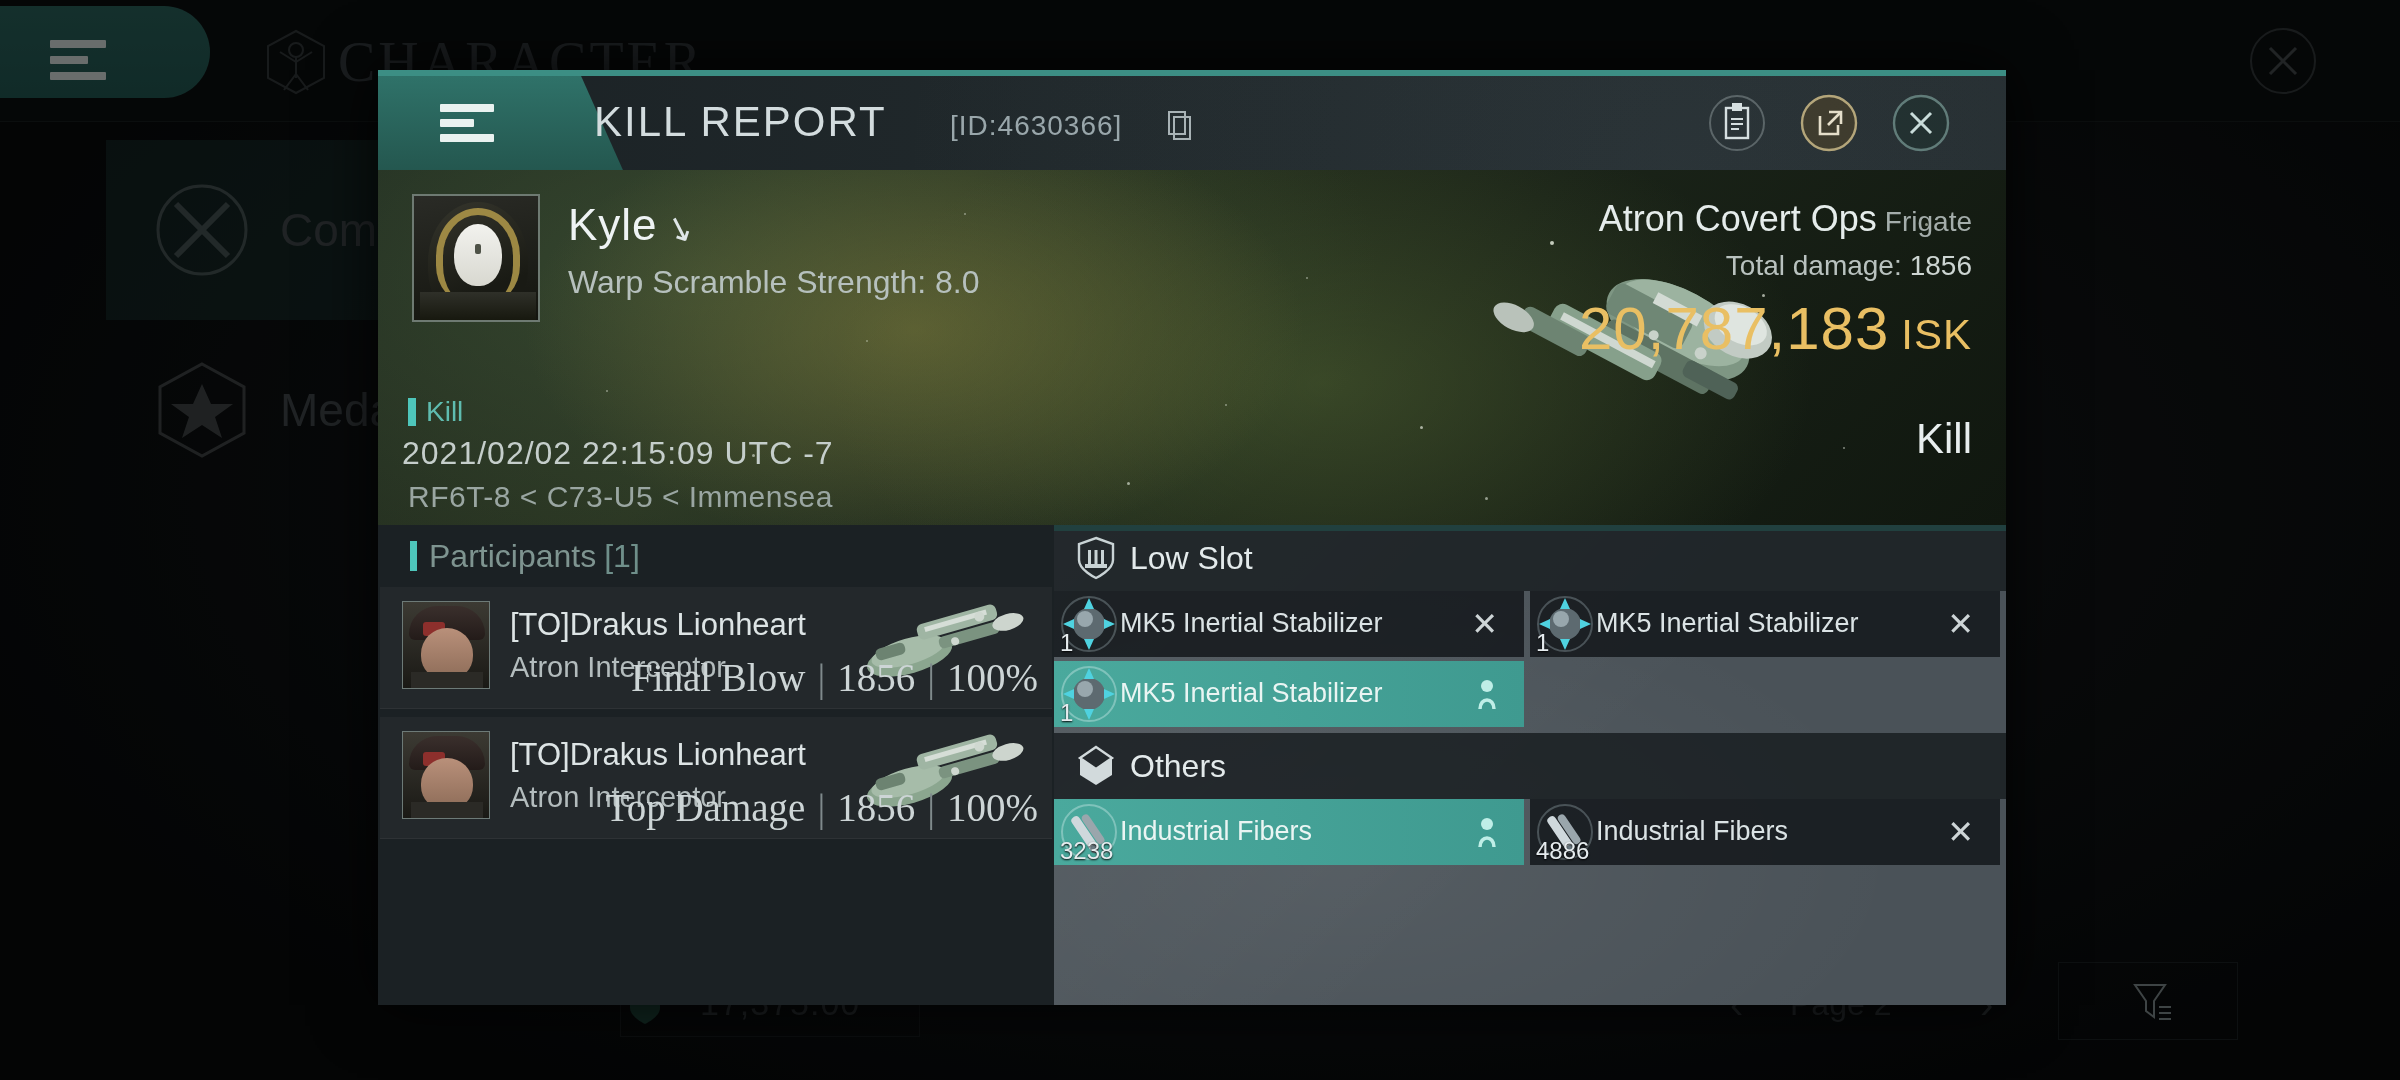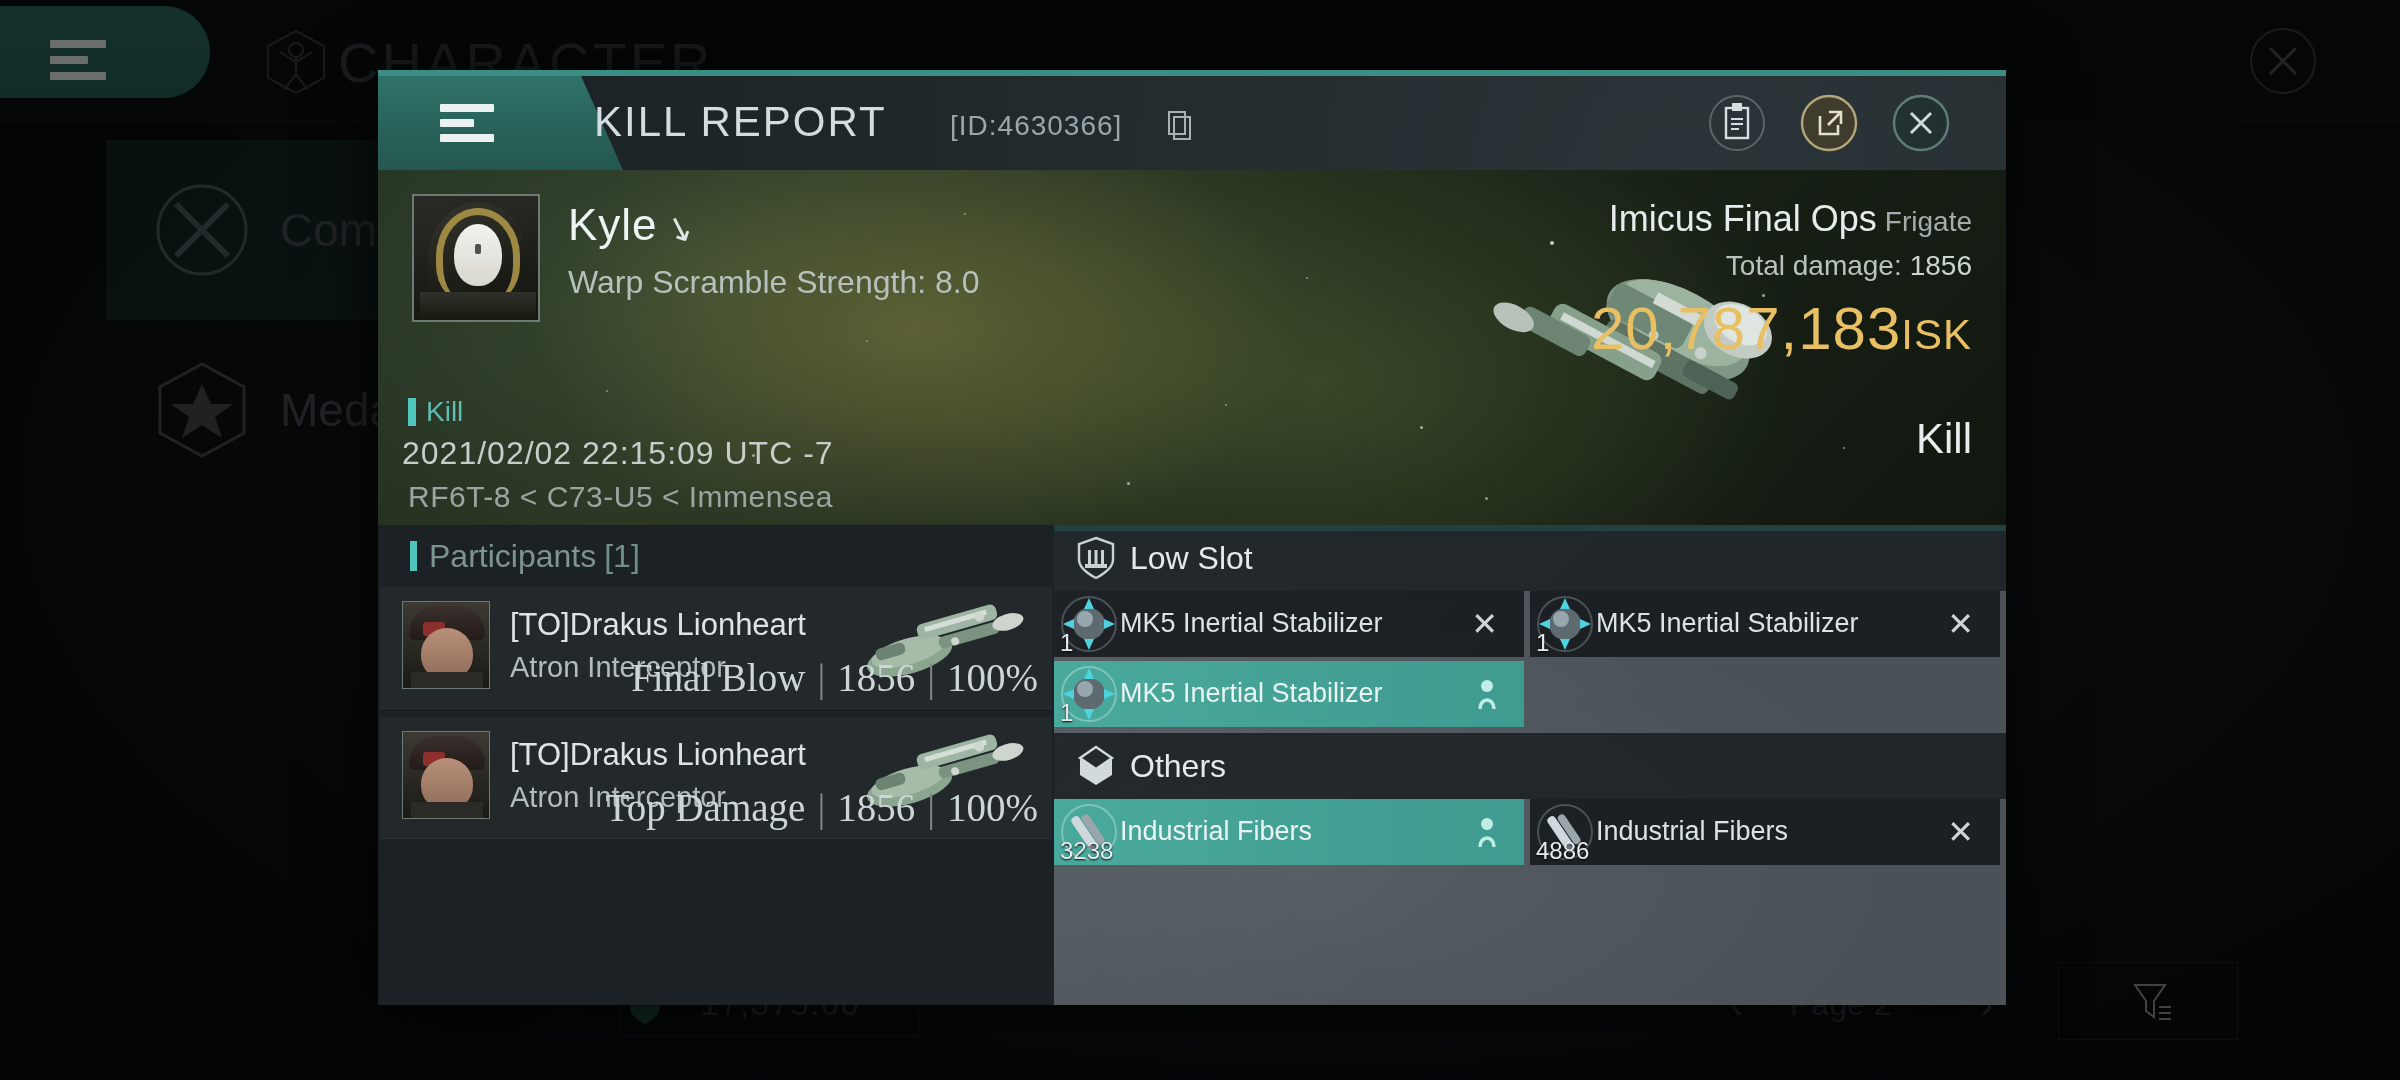--- a/index.html
+++ b/index.html
@@ -15,21 +15,21 @@
   .bg-tab { position:absolute; left:-90px; top:6px; width:300px; height:92px; border-radius:46px;
             background:linear-gradient(180deg,#2e6a63 0%,#256059 100%); }
   .bg-tab-hamb { position:absolute; left:140px; top:34px; width:56px; height:40px; }
   .bg-tab-hamb i { display:block; height:8px; background:#e8f1ef; margin-bottom:8px; border-radius:1px;}
   .bg-tab-hamb i:nth-child(1){ width:56px; }
   .bg-tab-hamb i:nth-child(2){ width:38px; }
   .bg-tab-hamb i:nth-child(3){ width:56px; }
 
   .bg-char-icon { position:absolute; left:262px; top:28px; width:68px; height:68px; opacity:.30; }
   .bg-char-title { position:absolute; left:338px; top:30px; font-size:56px; letter-spacing:3px;
-                   color:#3a4245; font-family:Liberation Sans, sans-serif; font-weight:300; }
+                   color:#3a4245; font-family:Liberation Serif, serif; font-weight:300; }
 
   .bg-close { position:absolute; right:78px; top:22px; width:78px; height:78px; opacity:.32; }
 
   .bg-sidebar { position:absolute; left:106px; top:140px; width:470px; height:560px; }
   .bg-side-item { position:relative; height:180px; display:flex; align-items:center; background:#12161800; }
   .bg-side-item.sel { background:rgba(47,96,90,0.30); }
   .bg-side-ic { margin-left:44px; width:104px; height:104px; position:relative; opacity:.30; }
   .bg-side-lbl { margin-left:26px; font-size:46px; color:#474f52; font-weight:300; }
 
   .bg-footer-val { position:absolute; left:620px; top:984px; font-size:34px; color:#3b4245; letter-spacing:1px;}
@@ -101,21 +101,21 @@
   .hero-loc  { position:absolute; left:30px; top:310px; font-size:30px; color:#9aa6a2; letter-spacing:.5px;}
 
   .hero-ship { position:absolute; left:1075px; top:30px; width:400px; height:290px; }
 
   .hero-right { position:absolute; right:34px; top:28px; text-align:right; }
   .hr-ship { font-size:36px; color:#e5eceb; font-weight:300;}
   .hr-ship small { font-size:28px; color:#a4adab; margin-left:8px;text-align:right;}
   .hr-dmg { font-size:28px; color:#b9c2bf; margin-top:10px;}
   .hr-dmg b { font-weight:400; color:#cdd5d2; margin-left:8px;}
   .hr-isk { margin-top:12px; font-size:60px; color:#e9bf63; font-weight:400; letter-spacing:1px;}
-  .hr-isk .u { font-size:42px; }
+  .hr-isk .u { font-size:42px; margin-left:12px; }
   .hero-kill-big { position:absolute; right:34px; top:245px; font-size:42px; color:#e8eeee; font-weight:300;}
 
   
   .m-body { position:absolute; left:0; top:455px; width:1628px; height:480px; display:flex; }
   .col-left { width:676px; height:480px; background:#1b2124; }
   .col-right{ width:952px; height:480px; background:#4a5258; position:relative; overflow:hidden; }
   .col-right::before{content:"";position:absolute;inset:0;
       background:linear-gradient(135deg,rgba(255,255,255,.07),transparent 55%),
                  radial-gradient(ellipse at 30% 70%, rgba(255,255,255,.06), transparent 60%);}
   .col-right-top{ position:absolute; left:0; top:0; width:952px; height:6px; background:#4ec6bb; }
@@ -331,21 +331,21 @@
           <rect x="180" y="96" width="50" height="12" fill="#d3dbd4"></rect>
           <circle cx="246" cy="130" r="6" fill="#c9d2ca"></circle>
           <circle cx="196" cy="136" r="5" fill="#c9d2ca"></circle>
           <rect x="238" y="140" width="58" height="18" rx="6" fill="#4f6257"></rect>
         </g>
       </svg>
     </div>
 
     <div class="hero-right">
       <div class="hr-ship">
-        <span>Imicus Final Ops</span><small>Frigate</small>
+        <span>Atron Covert Ops</span><small>Frigate</small>
       </div>
       <div class="hr-dmg">
         <span>Total damage:</span><b>1856</b>
       </div>
       <div class="hr-isk">
         <span>20,787,183</span><span class="u">ISK</span>
       </div>
     </div>
     <div class="hero-kill-big">Kill</div>
   </div>

